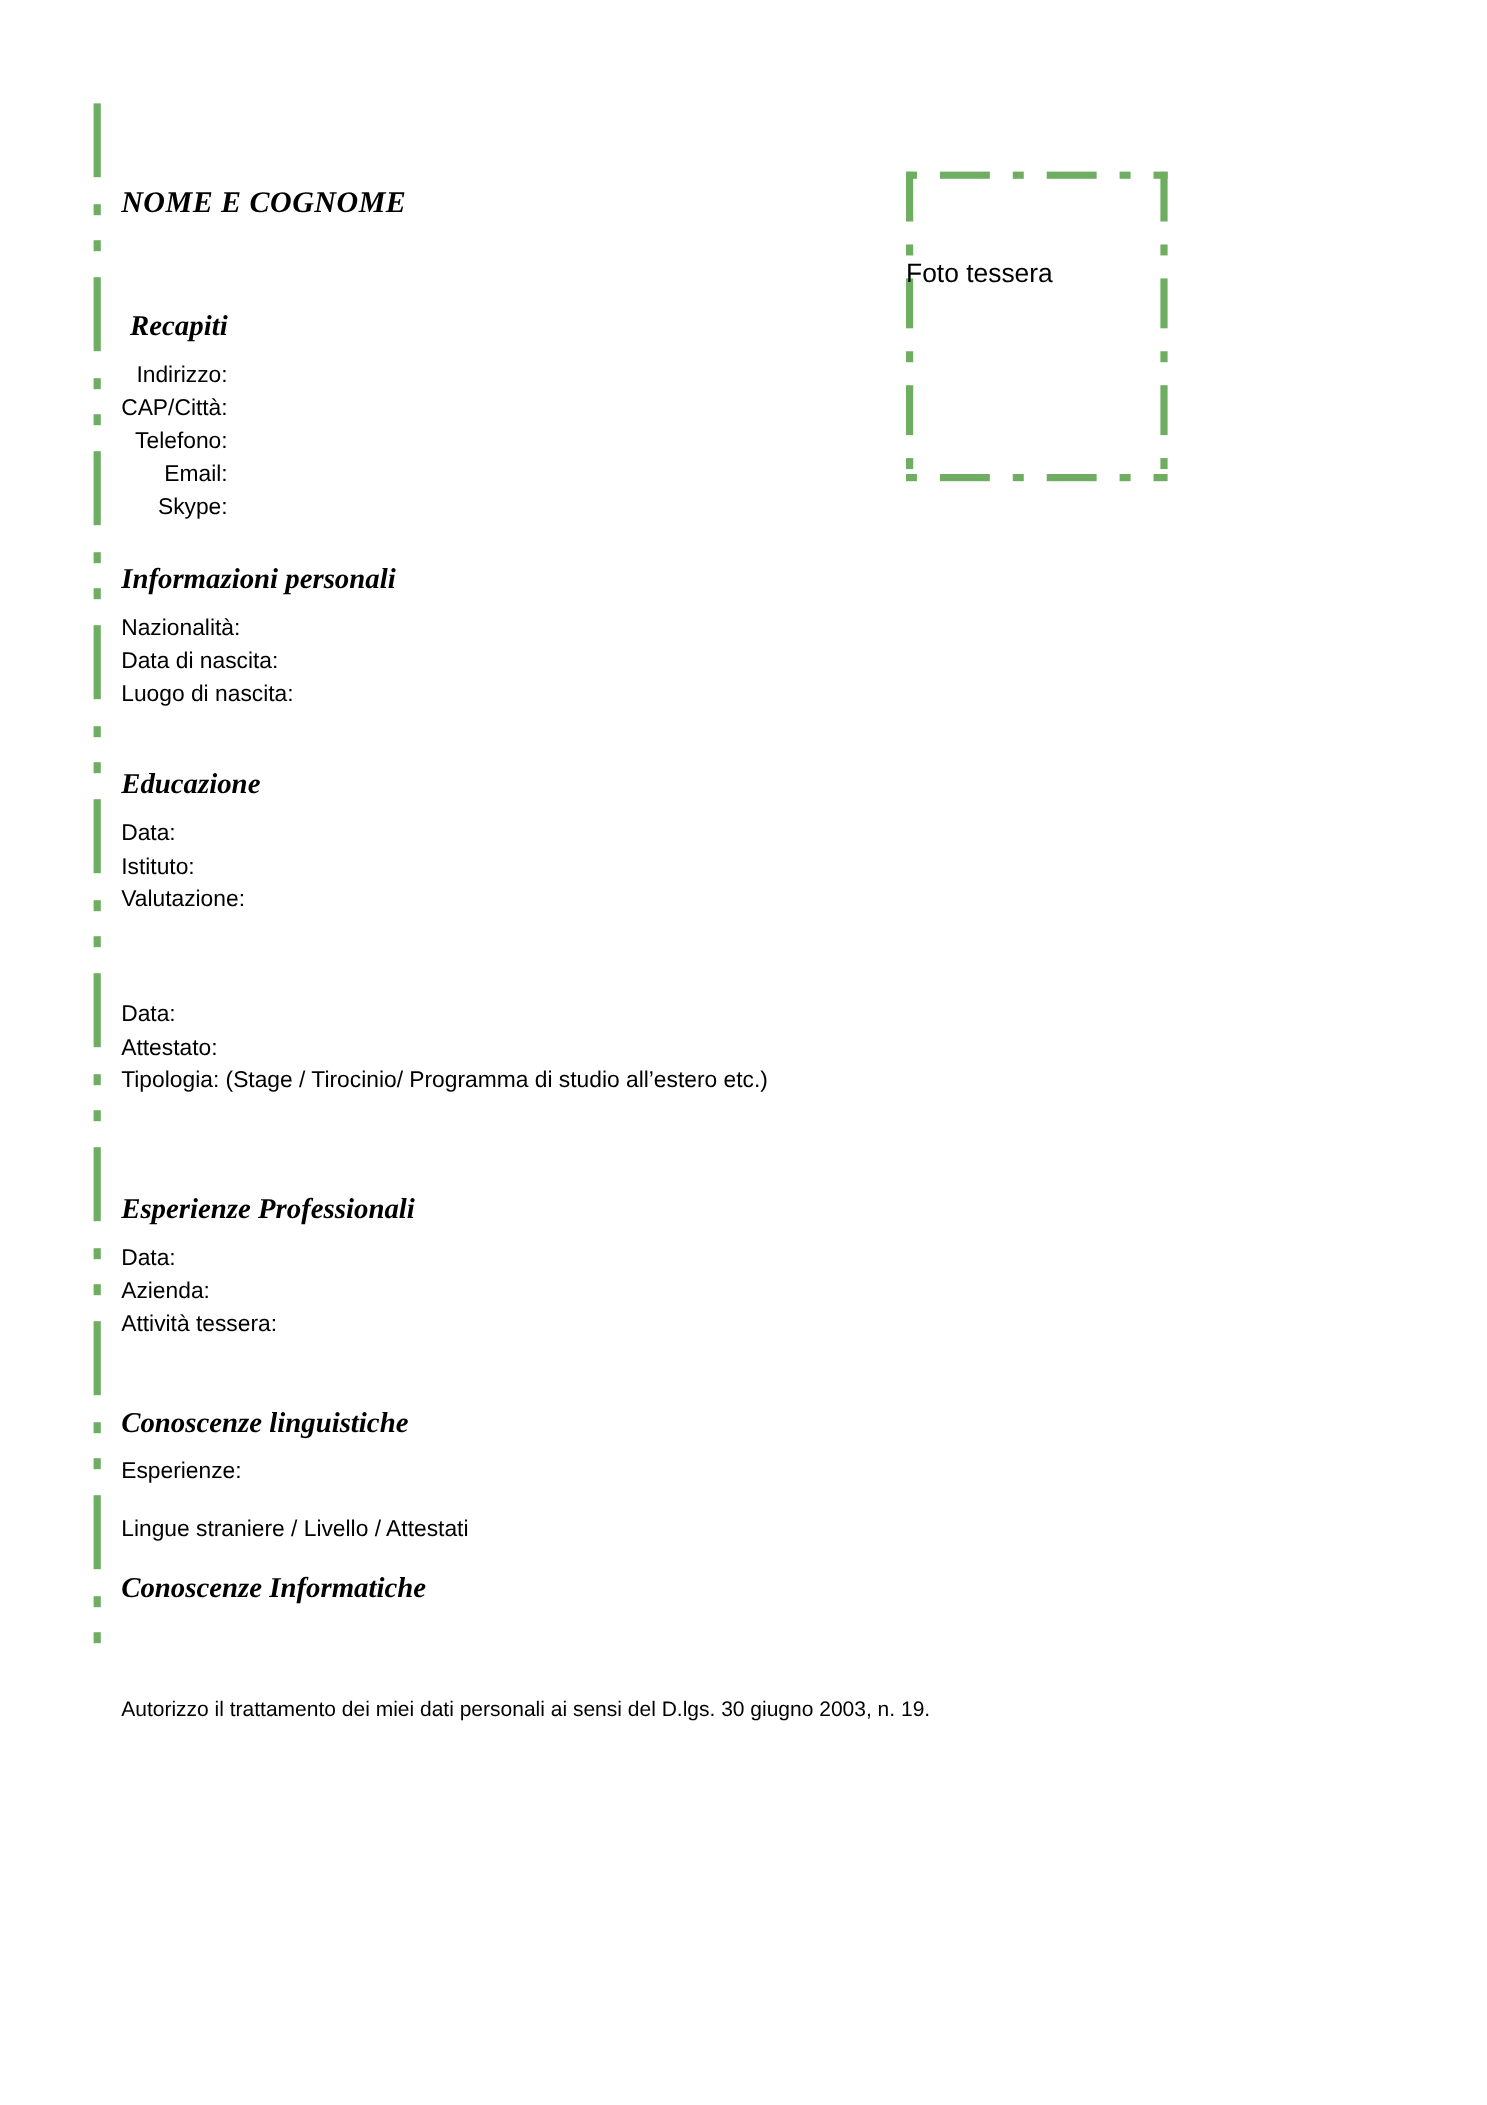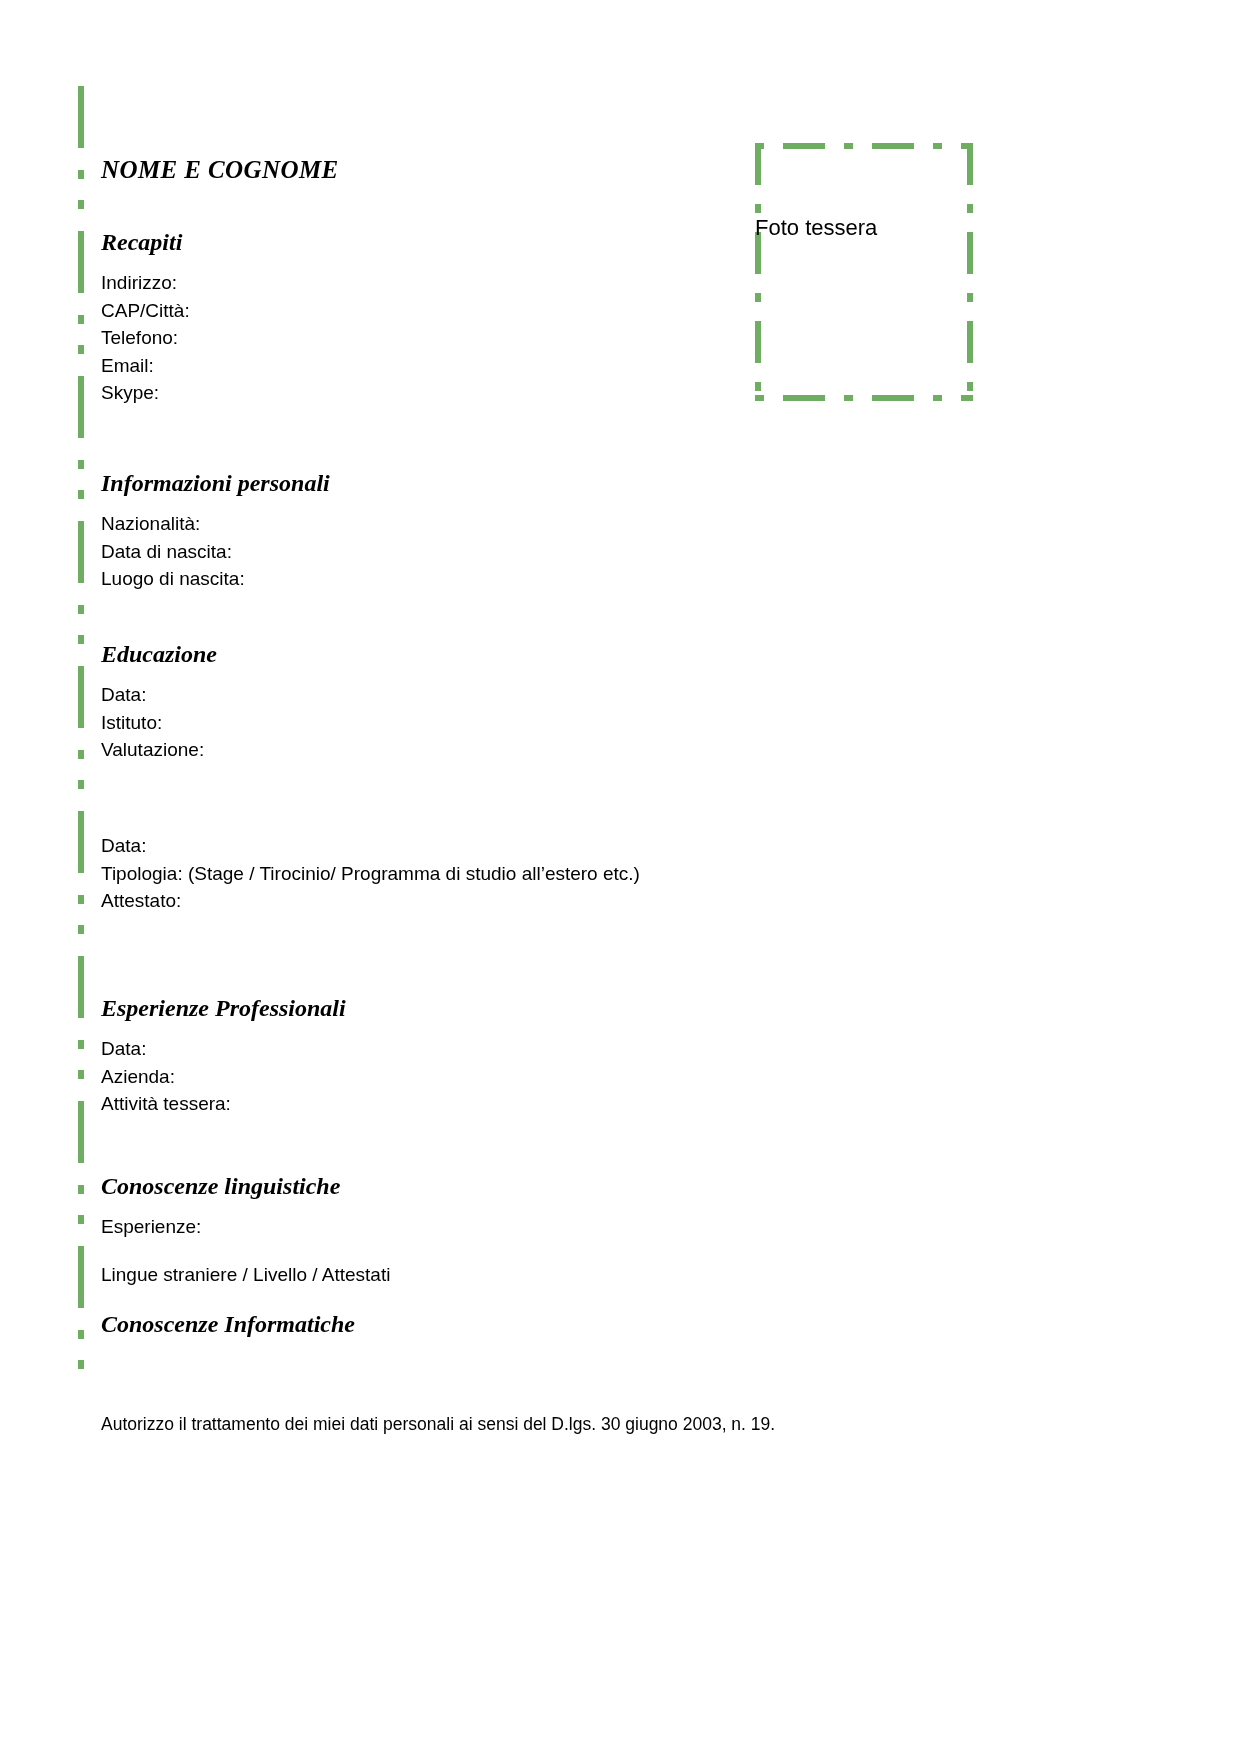--- a/index.html
+++ b/index.html
@@ -174,21 +174,21 @@
     <div class="photo-edge left"></div>
     <div class="photo-label">Foto tessera</div>
   </div>
 
   <div class="content">
 
     <div class="section" style="top:156px;text-align:right;">
       <div class="doc-title">NOME E COGNOME</div>
     </div>
 
-    <div class="section" style="top:229px;">
+    <div class="section" style="top:259px;text-align:right;">
       <div class="heading">Recapiti</div>
       <div style="height:14px;"></div>
       <div class="field-line">Indirizzo:</div>
       <div class="field-line">CAP/Città:</div>
       <div class="field-line">Telefono:</div>
       <div class="field-line">Email:</div>
       <div class="field-line">Skype:</div>
     </div>
 
     <div class="section" style="top:470px;">
@@ -203,22 +203,22 @@
       <div class="heading">Educazione</div>
       <div style="height:14px;"></div>
       <div class="field-line">Data:</div>
       <div class="field-line">Istituto:</div>
       <div class="field-line">Valutazione:</div>
     </div>
 
     <div class="section" style="top:818px;">
       <div style="height:14px;"></div>
       <div class="field-line">Data:</div>
+      <div class="field-line">Attestato:</div>
       <div class="field-line">Tipologia: (Stage / Tirocinio/ Programma di studio all’estero etc.)</div>
-      <div class="field-line">Attestato:</div>
     </div>
 
     <div class="section" style="top:995px;">
       <div class="heading">Esperienze Professionali</div>
       <div style="height:14px;"></div>
       <div class="field-line">Data:</div>
       <div class="field-line">Azienda:</div>
       <div class="field-line">Attività tessera:</div>
     </div>
 

